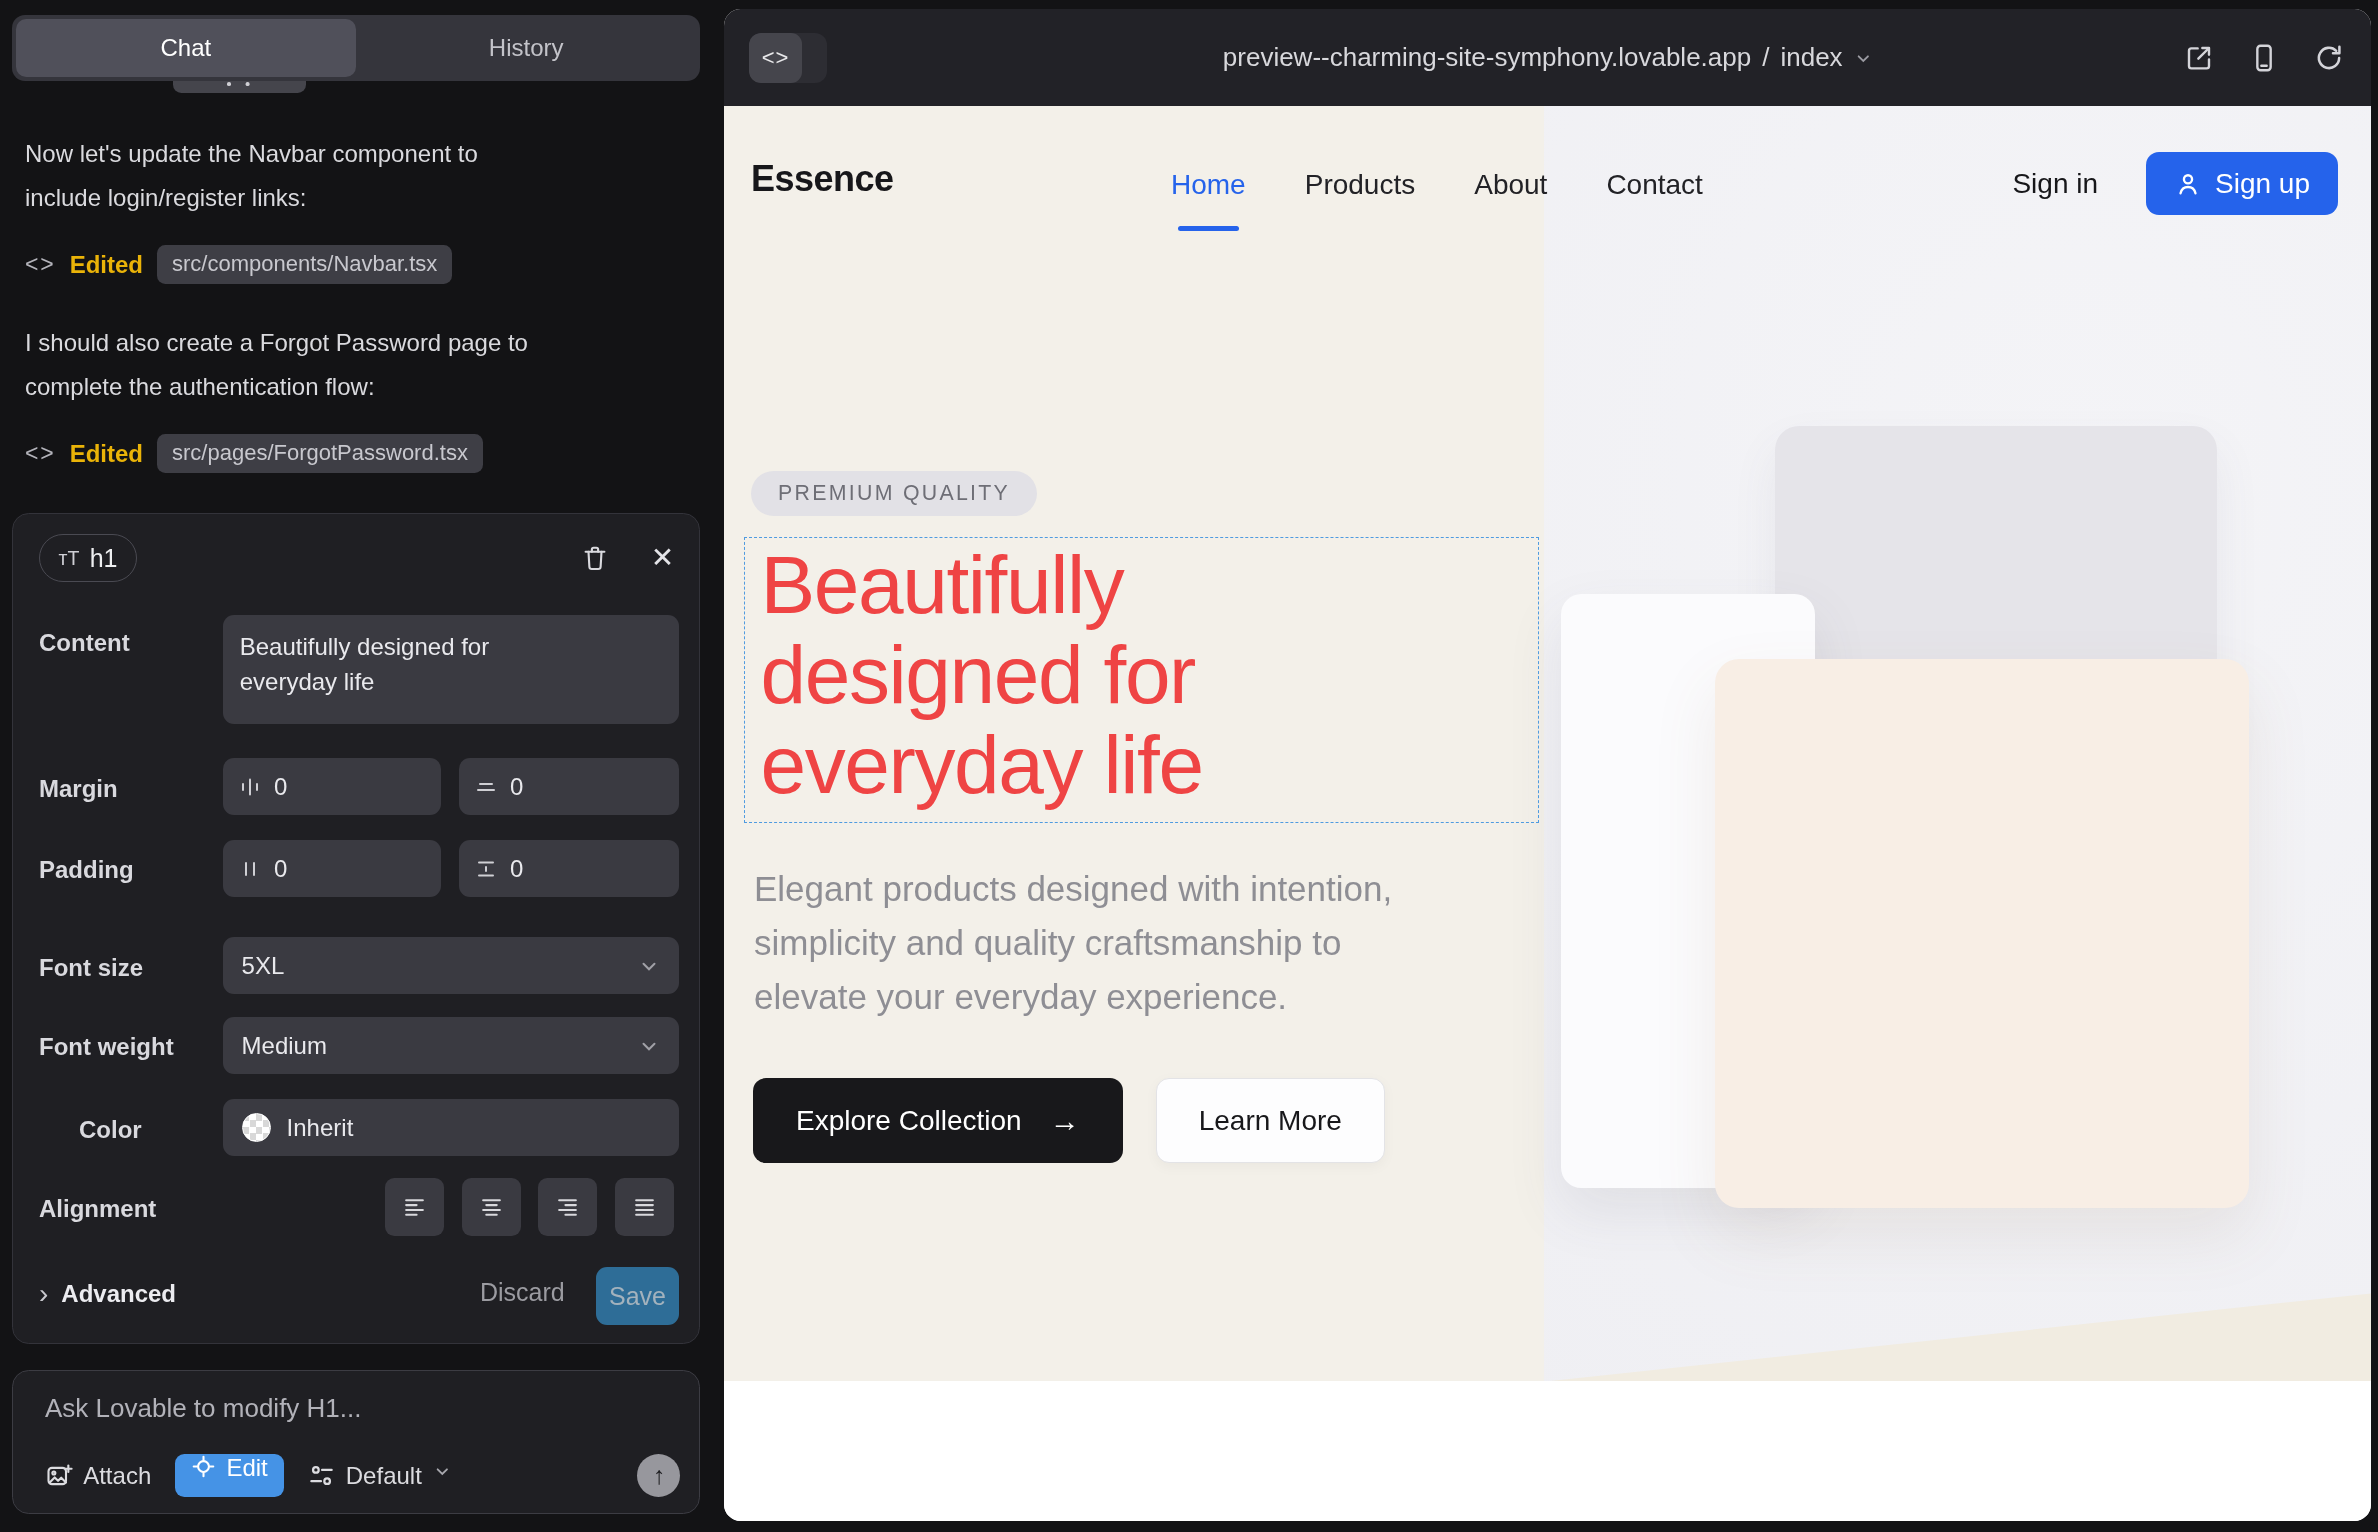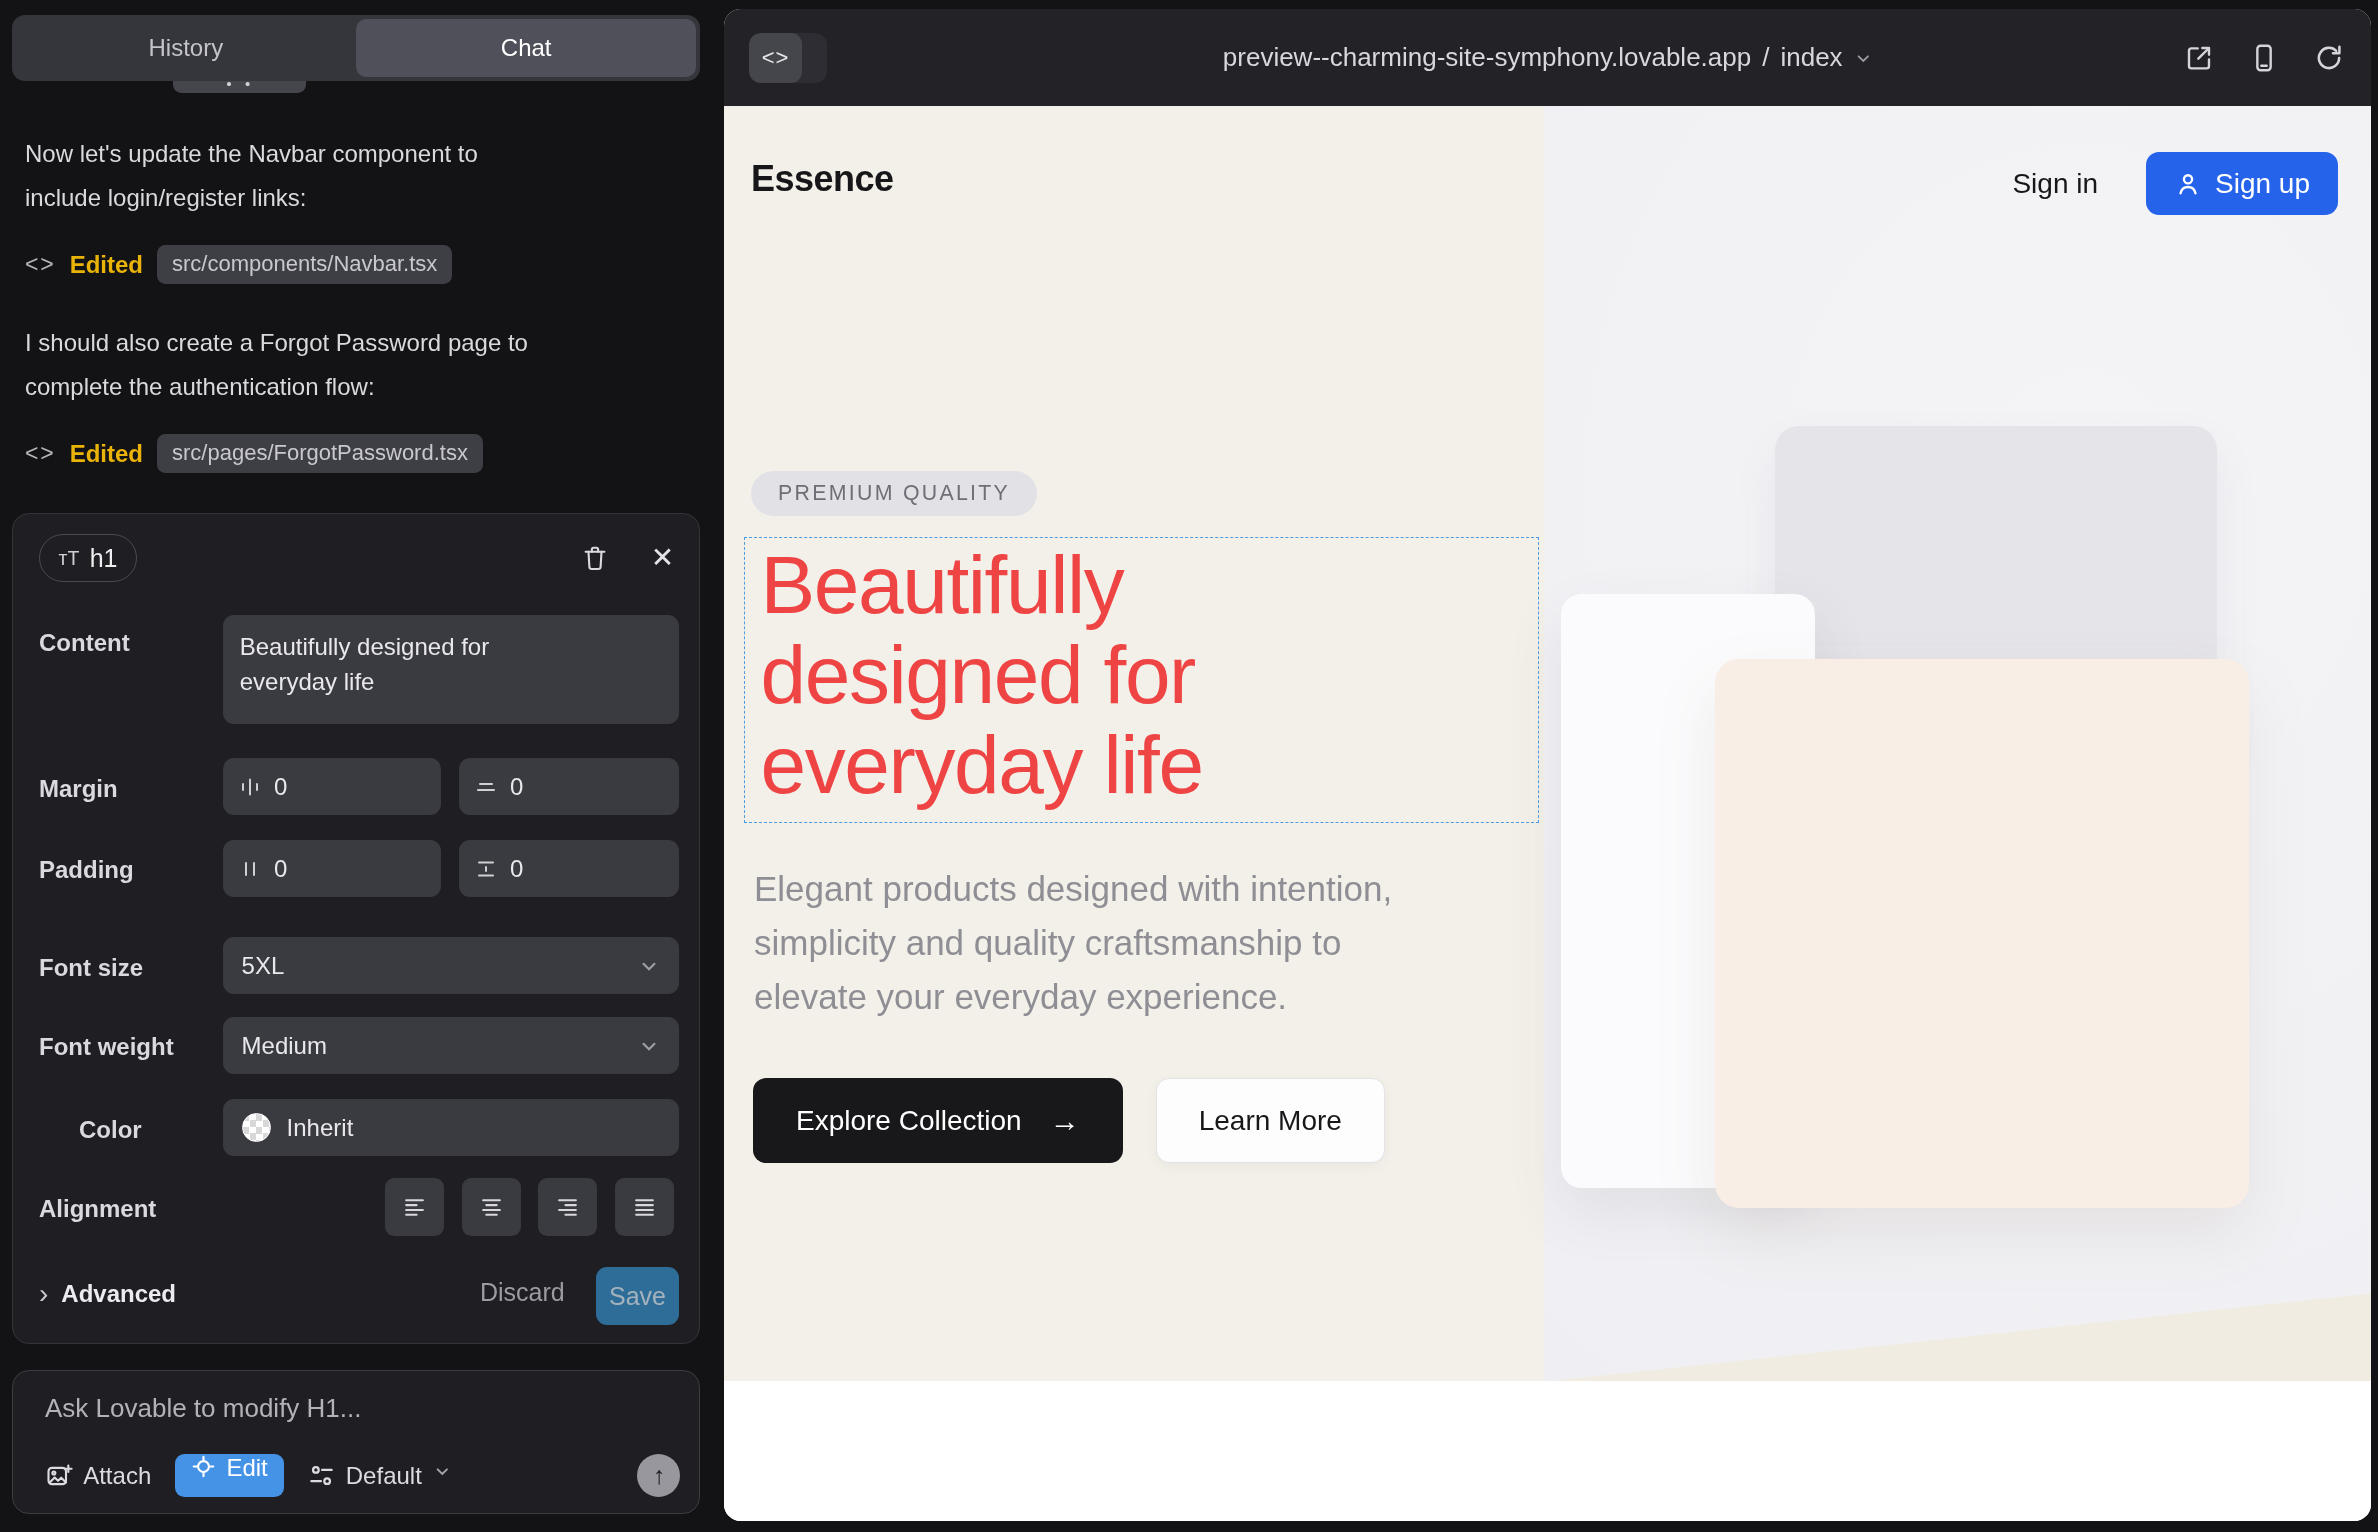--- a/index.html
+++ b/index.html
@@ -155,22 +155,22 @@
   svg { display:block; }
 </style>
 </head>
 <body>
 
 <div class="app">
 
   <div class="sidebar">
 
     <div class="tabbar">
+      <div class="tab active">Chat</div>
       <div class="tab">History</div>
-      <div class="tab active">Chat</div>
     </div>
 
     <div class="chip-fragment"></div>
 
     <div class="msg msg1">Now let's update the Navbar component to
 include login/register links:</div>
 
     <div class="chiprow chiprow1">
       <span class="code-glyph">&lt;&gt;</span>
       <span class="edited">Edited</span>
@@ -388,20 +388,26 @@
     <div class="site">
       <div class="bg-left"></div>
       <div class="bg-right"></div>
       <div class="diag"></div>
 
       <div class="card card-gray"></div>
       <div class="card card-white"></div>
       <div class="card card-cream"></div>
 
       <div class="logo">Essence</div>
+      <nav class="navlinks">
+        <span class="navlink active">Home</span>
+        <span class="navlink">Products</span>
+        <span class="navlink">About</span>
+        <span class="navlink">Contact</span>
+      </nav>
       <div class="auth">
         <button class="signin">Sign in</button>
         <button class="signup">
           <svg width="28" height="28" viewBox="0 0 24 24" fill="none" stroke="#ffffff" stroke-width="2" stroke-linecap="round">
             <circle cx="12" cy="8" r="3.5"></circle>
             <path d="M5.6 20c.8-3.5 3.4-5.4 6.4-5.4s5.6 1.9 6.4 5.4"></path>
           </svg>
           <span>Sign up</span>
         </button>
       </div>

